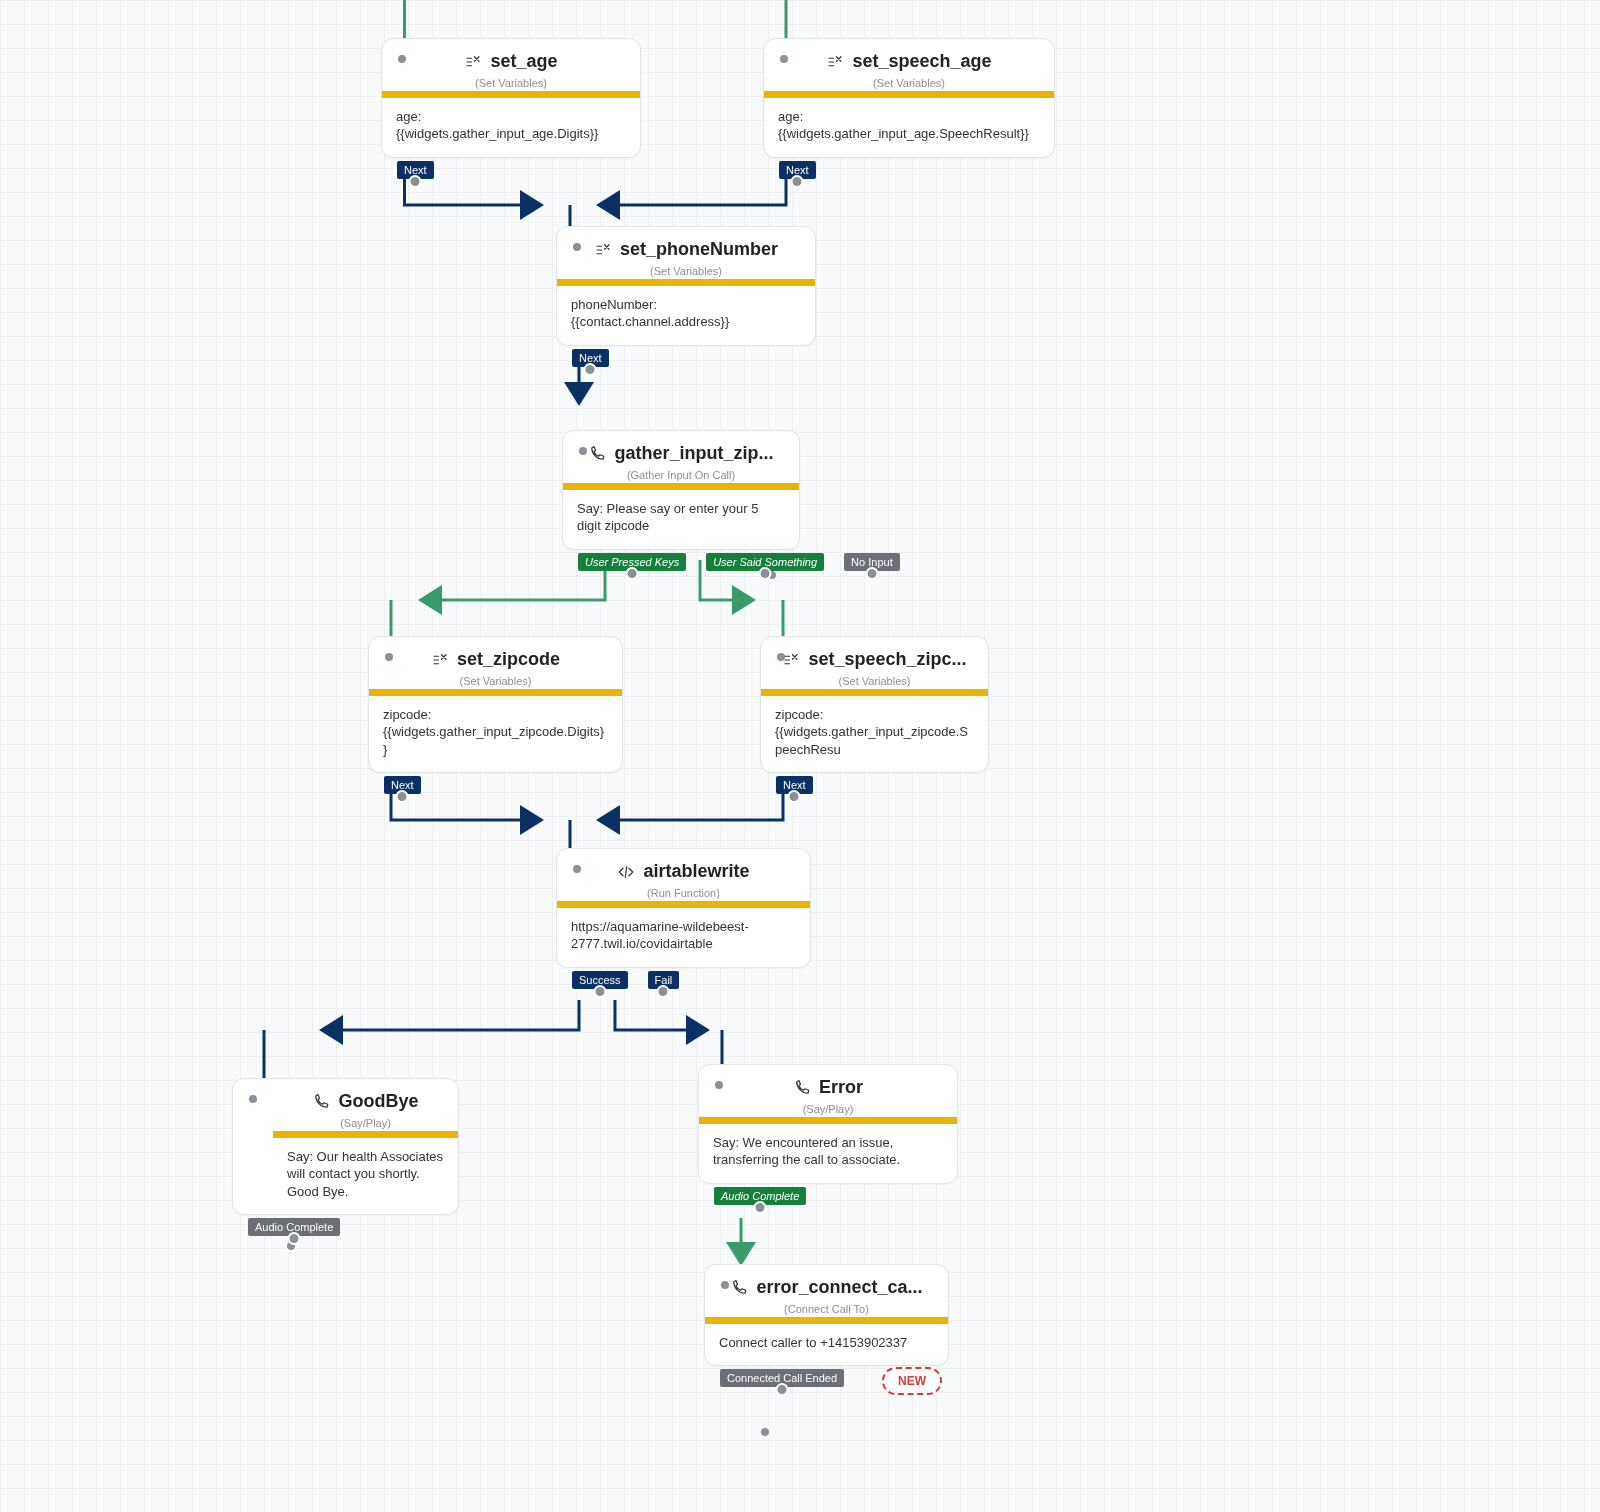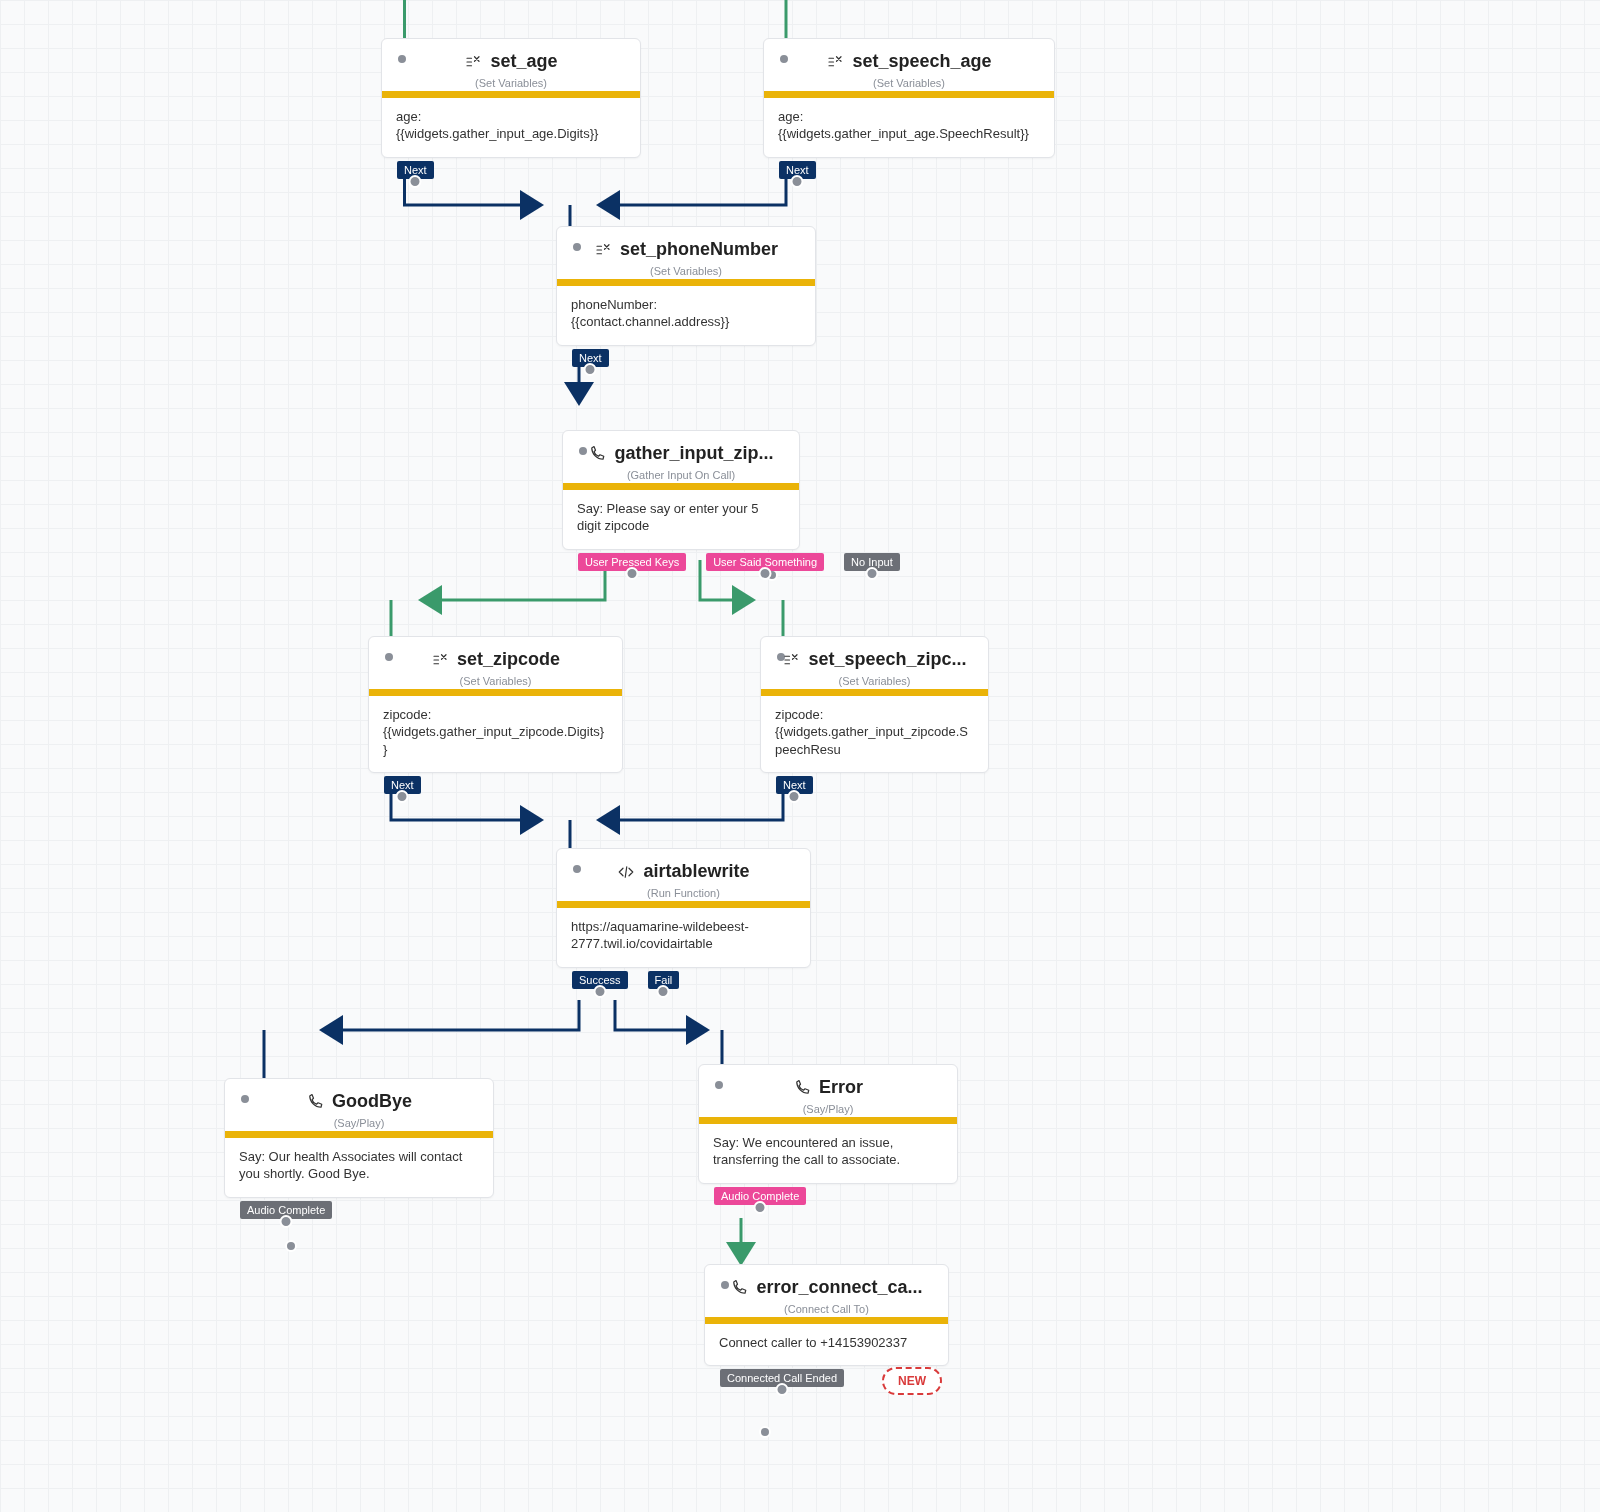--- a/index.html
+++ b/index.html
@@ -15,21 +15,21 @@
     position: relative;
     overflow: hidden;
     color: #222;
   }
   svg.connectors { position: absolute; top: 0; left: 0; pointer-events: none; }
 
   .node {
     position: absolute;
     background: #fff;
     border: 1px solid #e2e4e8;
-    border-radius: 6px;
+    border-radius: 12px;
     box-shadow: 0 1px 2px rgba(0,0,0,0.04);
   }
   .node-head {
     padding: 12px 14px 2px 14px;
     text-align: center;
     position: relative;
   }
   .node-title {
     font-weight: 700;
     font-size: 18px;
@@ -77,21 +77,21 @@
     position: absolute;
     left: 50%;
     bottom: -9px;
     transform: translateX(-50%);
     width: 9px; height: 9px;
     background: #8a8f98;
     border: 2px solid #fff;
     border-radius: 50%;
   }
   .tag.navy   { background: #0b3164; }
-  .tag.green  { background: #ec4899; }
+  .tag.green  { background: #15803d; font-style: italic; }
   .tag.gray   { background: #6c6f76; }
   .pill {
     position: absolute;
     font-size: 12px;
     font-weight: 700;
     color: #d93a3a;
     background: #fff;
     border: 2px dashed #d93a3a;
     padding: 5px 14px;
     border-radius: 999px;
@@ -285,21 +285,21 @@
     </div>
     <div class="node-sub">(Run Function)</div>
   </div>
   <div class="node-body">https://aquamarine-wildebeest-2777.twil.io/covidairtable</div>
   <div class="tags" style="left:-1px; bottom:-22px;">
     <div class="tag navy">Success</div>
     <div class="tag navy">Fail</div>
   </div>
 </div>
 
-<div class="node" style="left:224px; top:1078px; width:270px;">
+<div class="node" style="left:232px; top:1078px; width:227px;padding-left:40px;">
   <div class="port-in"></div>
   <div class="node-head">
     <div class="node-title">
       <svg class="ic" viewBox="0 0 24 24">
           <path class="ic-stroke" d="M5 4c0 8 7 15 15 15l1-4-5-2-2 2c-3-1-5-3-6-6l2-2-2-5-3 2z"></path>
         </svg>
       <span>GoodBye</span>
     </div>
     <div class="node-sub">(Say/Play)</div>
   </div>

